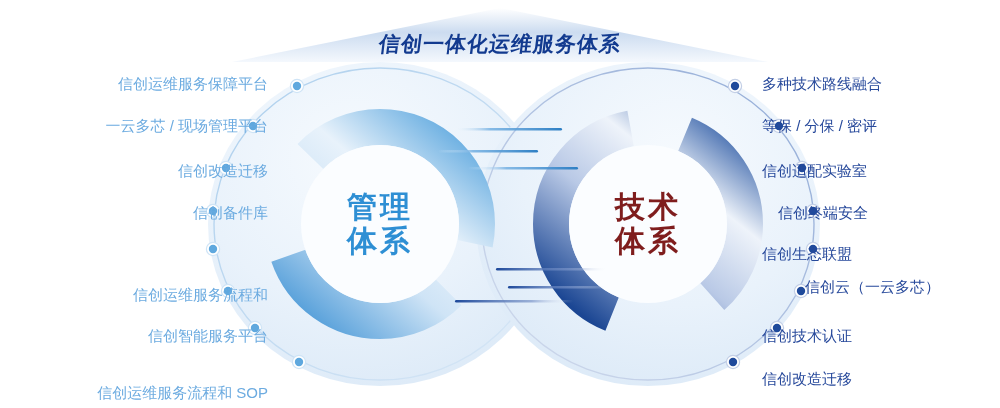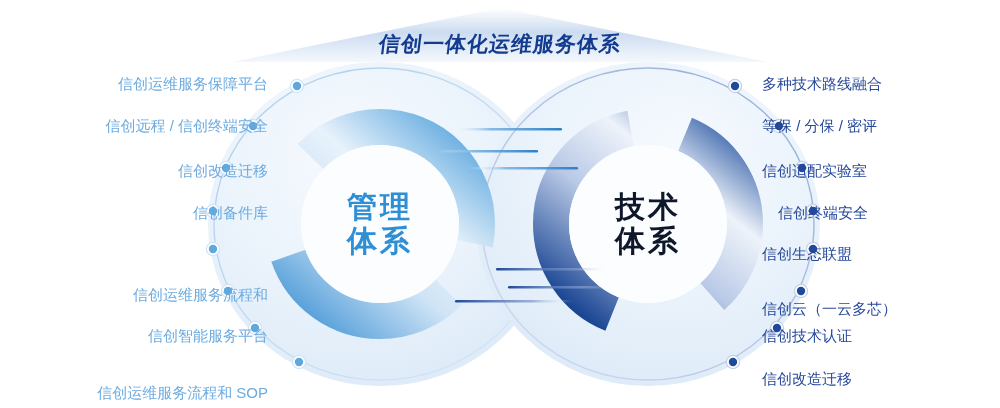--- a/index.html
+++ b/index.html
@@ -48,21 +48,21 @@
     position:absolute;z-index:7;
     text-align:center;
     font-weight:bold;
     font-size:30px;
     line-height:1.14;
     letter-spacing:3px;
     transform:translate(-50%,-50%);
     white-space:pre-line;
   }
   .donut-label.left{color:#2e8fd4;}
-  .donut-label.right{color:#0f172a;}
+  .donut-label.right{color:#7f1d1d;}
 </style>
 </head>
 <body>
 
 <div id="stage">
 
   <svg id="svgroot" viewBox="0 0 1000 408">
     <defs>
       <linearGradient id="bannerGrad" x1="0" y1="0" x2="0" y2="1">
         <stop offset="0%" stop-color="#ffffff"></stop>
@@ -199,35 +199,35 @@
         <circle cx="777" cy="328" r="4.2" fill="#1f4a9b"></circle>
         <circle cx="733" cy="362" r="6.6" fill="#ffffff" stroke="#c3cfe6" stroke-width="1.2"></circle>
         <circle cx="733" cy="362" r="4.2" fill="#1f4a9b"></circle>
       </g>
   </svg>
 
   <div class="banner-title">信创一体化运维服务体系</div>
 
   <div class="labels labels-left" id="labels-left">
       <div class="lbl" style="top: 83px;">信创运维服务保障平台</div>
-      <div class="lbl" style="top: 125px;">信创远程 / 信创终端安全</div>
+      <div class="lbl" style="top: 125px;">一云多芯 / 现场管理平台</div>
       <div class="lbl" style="top: 170px;">信创改造迁移</div>
       <div class="lbl" style="top: 212px;">信创备件库</div>
       <div class="lbl" style="top: 294px;">信创运维服务流程和</div>
       <div class="lbl" style="top: 335px;">信创智能服务平台</div>
       <div class="lbl" style="top: 392px;">信创运维服务流程和 SOP</div>
     </div>
 
   <div class="labels labels-right" id="labels-right">
       <div class="lbl" style="top: 83px;">多种技术路线融合</div>
       <div class="lbl" style="top: 125px;">等保 / 分保 / 密评</div>
       <div class="lbl" style="top: 170px;">信创适配实验室</div>
       <div class="lbl" style="top: 212px; padding-left: 16px;">信创终端安全</div>
       <div class="lbl" style="top: 253px;">信创生态联盟</div>
-      <div class="lbl" style="top: 308px;">信创云（一云多芯）</div>
+      <div class="lbl" style="top: 286px; margin-left: 43px;">信创云（一云多芯）</div>
       <div class="lbl" style="top: 335px;">信创技术认证</div>
       <div class="lbl" style="top: 378px;">信创改造迁移</div>
     </div>
 
   <div class="donut-label left" style="left:380px;top:224px;">管理
 体系</div>
 
   <div class="donut-label right" style="left:648px;top:224px;">技术
 体系</div>
 

